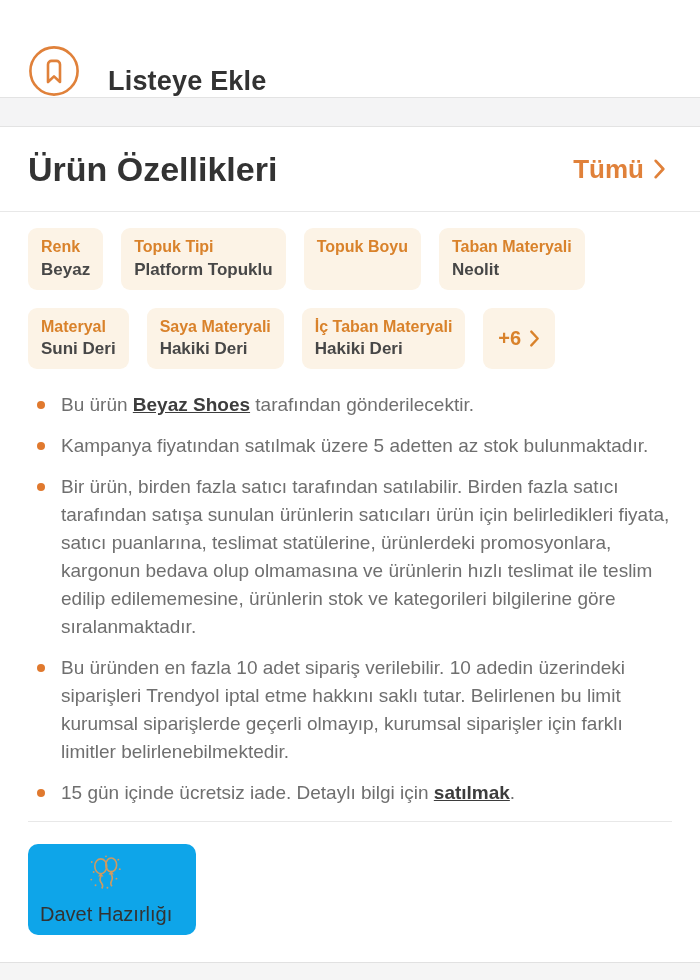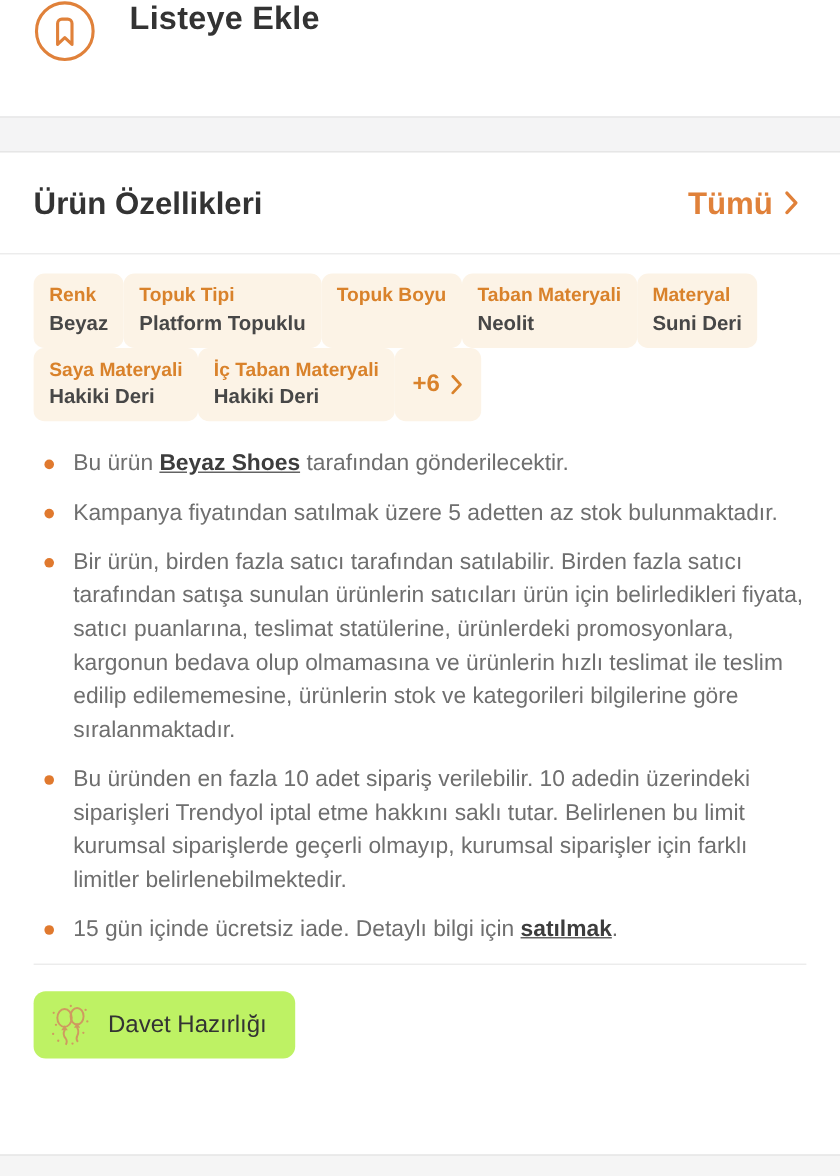--- a/index.html
+++ b/index.html
@@ -2,49 +2,49 @@
 <html><head>
 <meta charset="utf-8">
 <style>
   html,body{margin:0;padding:0;background:#fff;}
   .page{
     position:relative;width:700px;height:980px;margin:0 auto;background:#fff;
     font-family:"Liberation Sans",sans-serif;overflow:hidden;box-sizing:border-box;
   }
   
   .topbar{
-    display:flex;align-items:flex-start;gap:28px;height:97px;padding:0 28px;
+    display:flex;align-items:flex-end;gap:28px;height:97px;padding:0 28px;
     box-sizing:border-box;background:#fff;border:none;width:100%;cursor:pointer;text-align:left;
   }
   .circle-icon{display:inline-flex;color:var(--accent,#dd8440);}
   .topbar-title{font-size:27px;font-weight:600;color:var(--heading,#333);letter-spacing:.2px;}
   
   .gray-band{height:28px;background:#f4f4f5;border-top:1px solid #e3e3e3;border-bottom:1px solid #e3e3e3;}
   
   .section-header{display:flex;align-items:center;justify-content:space-between;height:84px;padding:0 28px;}
-  .section-title{margin:0;font-size:26px;font-weight:600;color:var(--heading,#333);}
+  .section-title{margin:0;font-size:34px;font-weight:600;color:var(--heading,#333);}
   .see-all{display:inline-flex;align-items:center;gap:9px;color:var(--accent,#e0813a);
     font-size:26px;font-weight:600;text-decoration:none;cursor:pointer;background:none;border:none;font-family:inherit;}
   .divider{border-top:1px solid #e8e8e8;}
   .divider.inset{margin:14px 28px 0;}
   
-  .chips{display:flex;flex-wrap:wrap;gap:0;padding:16px 28px 6px;}
+  .chips{display:flex;flex-wrap:wrap;gap:18px;padding:16px 28px 6px;}
   .chip{background:var(--chip-bg,#fcf3e6);border-radius:9px;padding:8px 13px;box-sizing:border-box;}
   .chip-label{color:var(--chip-label,#d9822b);font-size:16px;font-weight:600;line-height:1.35;white-space:nowrap;}
   .chip-value{color:#474747;font-size:17px;font-weight:600;line-height:1.35;margin-top:1px;white-space:nowrap;}
   .chip.more{display:flex;align-items:center;gap:8px;color:var(--chip-label,#d9822b);
     font-size:20px;font-weight:600;cursor:pointer;padding:8px 15px;}
   
   .bullets{list-style:none;margin:0;padding:16px 28px 0;}
   .bullets li{display:flex;margin-bottom:13px;font-size:19px;line-height:28px;color:var(--body,#6f6f6f);}
   .dot{flex:0 0 auto;width:8px;height:8px;border-radius:50%;background:var(--dot,#e0792e);margin:10px 16px 0 9px;}
   .inline-link{color:#3d3d3d;font-weight:600;text-decoration:underline;cursor:pointer;}
   
   .pill{display:inline-flex;align-items:center;gap:12px;margin:22px 28px 0;padding:9px 24px 9px 12px;
-    background:#bef264;border:none;border-radius:10px;font-size:20px;color:#333;font-family:inherit;cursor:pointer;}
+    background:#0ea5e9;border:none;border-radius:10px;font-size:20px;color:#333;font-family:inherit;cursor:pointer;flex-direction:column;}
   .pill-icon{display:inline-flex;color:var(--balloon-icon,#cf9a60);}
   .bottom-band{position:absolute;left:0;right:0;bottom:0;height:17px;background:#f5f5f5;border-top:1px solid #e1e1e1;}
 </style>
 </head>
 <body>
 
 <div class="page" style="--accent: #e0813a; --chip-label: #d9822b; --chip-bg: #fcf3e6; --dot: #e0792e; --body: #6f6f6f; --heading: #333333; --balloon-icon: #cf9a60;">
 
   <button class="topbar">
     <span class="circle-icon">

